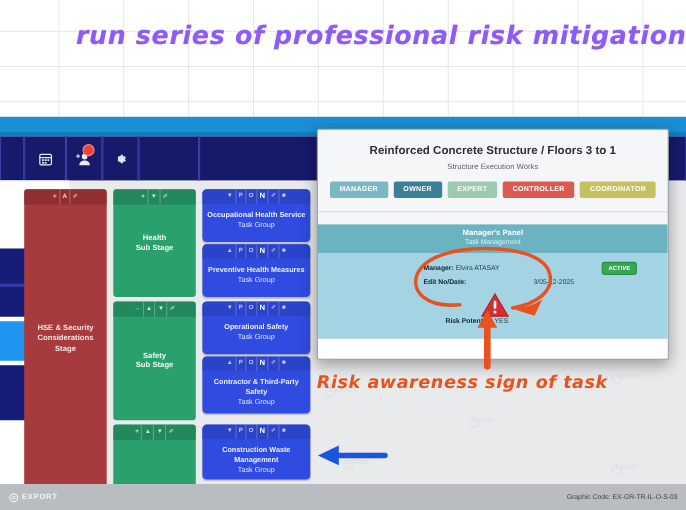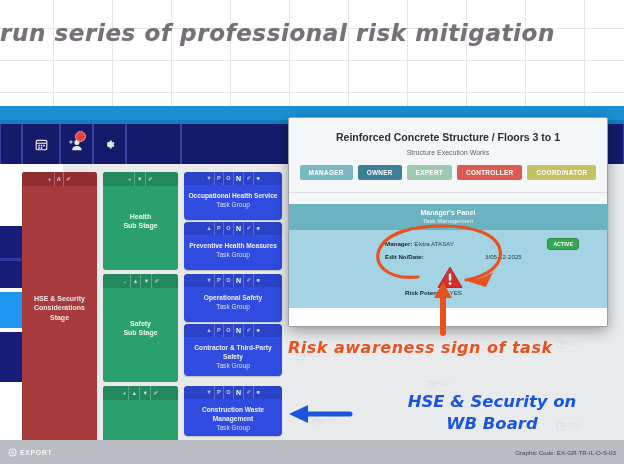--- a/index.html
+++ b/index.html
@@ -14,24 +14,24 @@
   .gridpaper{
     position:absolute;left:0;top:0;width:624px;height:120px;
     background-color:#ffffff;
     background-image:
       linear-gradient(to right, #e3e7ea 1px, transparent 1px),
       linear-gradient(to bottom, #e3e7ea 1px, transparent 1px);
     background-size:59px 32px;
     background-position:-6px -4px;
   }
   .headline{
-    position:absolute;left:0;top:20px;width:624px;text-align:left;
+    position:absolute;left:0;top:20px;width:624px;text-align:right;
     font-family:"DejaVu Sans",sans-serif;
     font-style:italic;font-weight:bold;
-    color:#737373;font-size:23px;line-height:27px;
+    color:#8b5cf6;font-size:23px;line-height:27px;
     letter-spacing:.6px;
     text-shadow:0 0 1px rgba(204,51,204,.45);
   }
 
   
   .app{
     position:absolute;left:0;top:106px;width:624px;height:340px;
     background:#e9eaec;overflow:hidden;
   }
   .app-topbar{position:absolute;left:0;top:0;width:624px;height:14px;background:#1b8fd4;}
@@ -425,18 +425,14 @@
     <path d="M466 280 C 477 280 486 277 493 272 L 486 287 L 470 282 Z" fill="#e8521e"></path>
 
     <line x1="443" y1="333" x2="443" y2="292" stroke="#e8521e" stroke-width="6" stroke-linecap="round"></line>
     <path d="M443 282 L 452 298 L 434 298 Z" fill="#e8521e"></path>
 
     <line x1="350" y1="414" x2="305" y2="414" stroke="#1a56dd" stroke-width="5" stroke-linecap="round"></line>
     <path d="M289 414 L 308 405 L 308 423 Z" fill="#1a56dd"></path>
   </svg>
 
   <div class="ann ann-orange">Risk awareness sign of task</div>
-  <div class="ann ann-blue">
-    <div>HSE &amp; Security on</div>
-    <div>WB Board</div>
-  </div>
 
 </div>
 
 </body></html>

